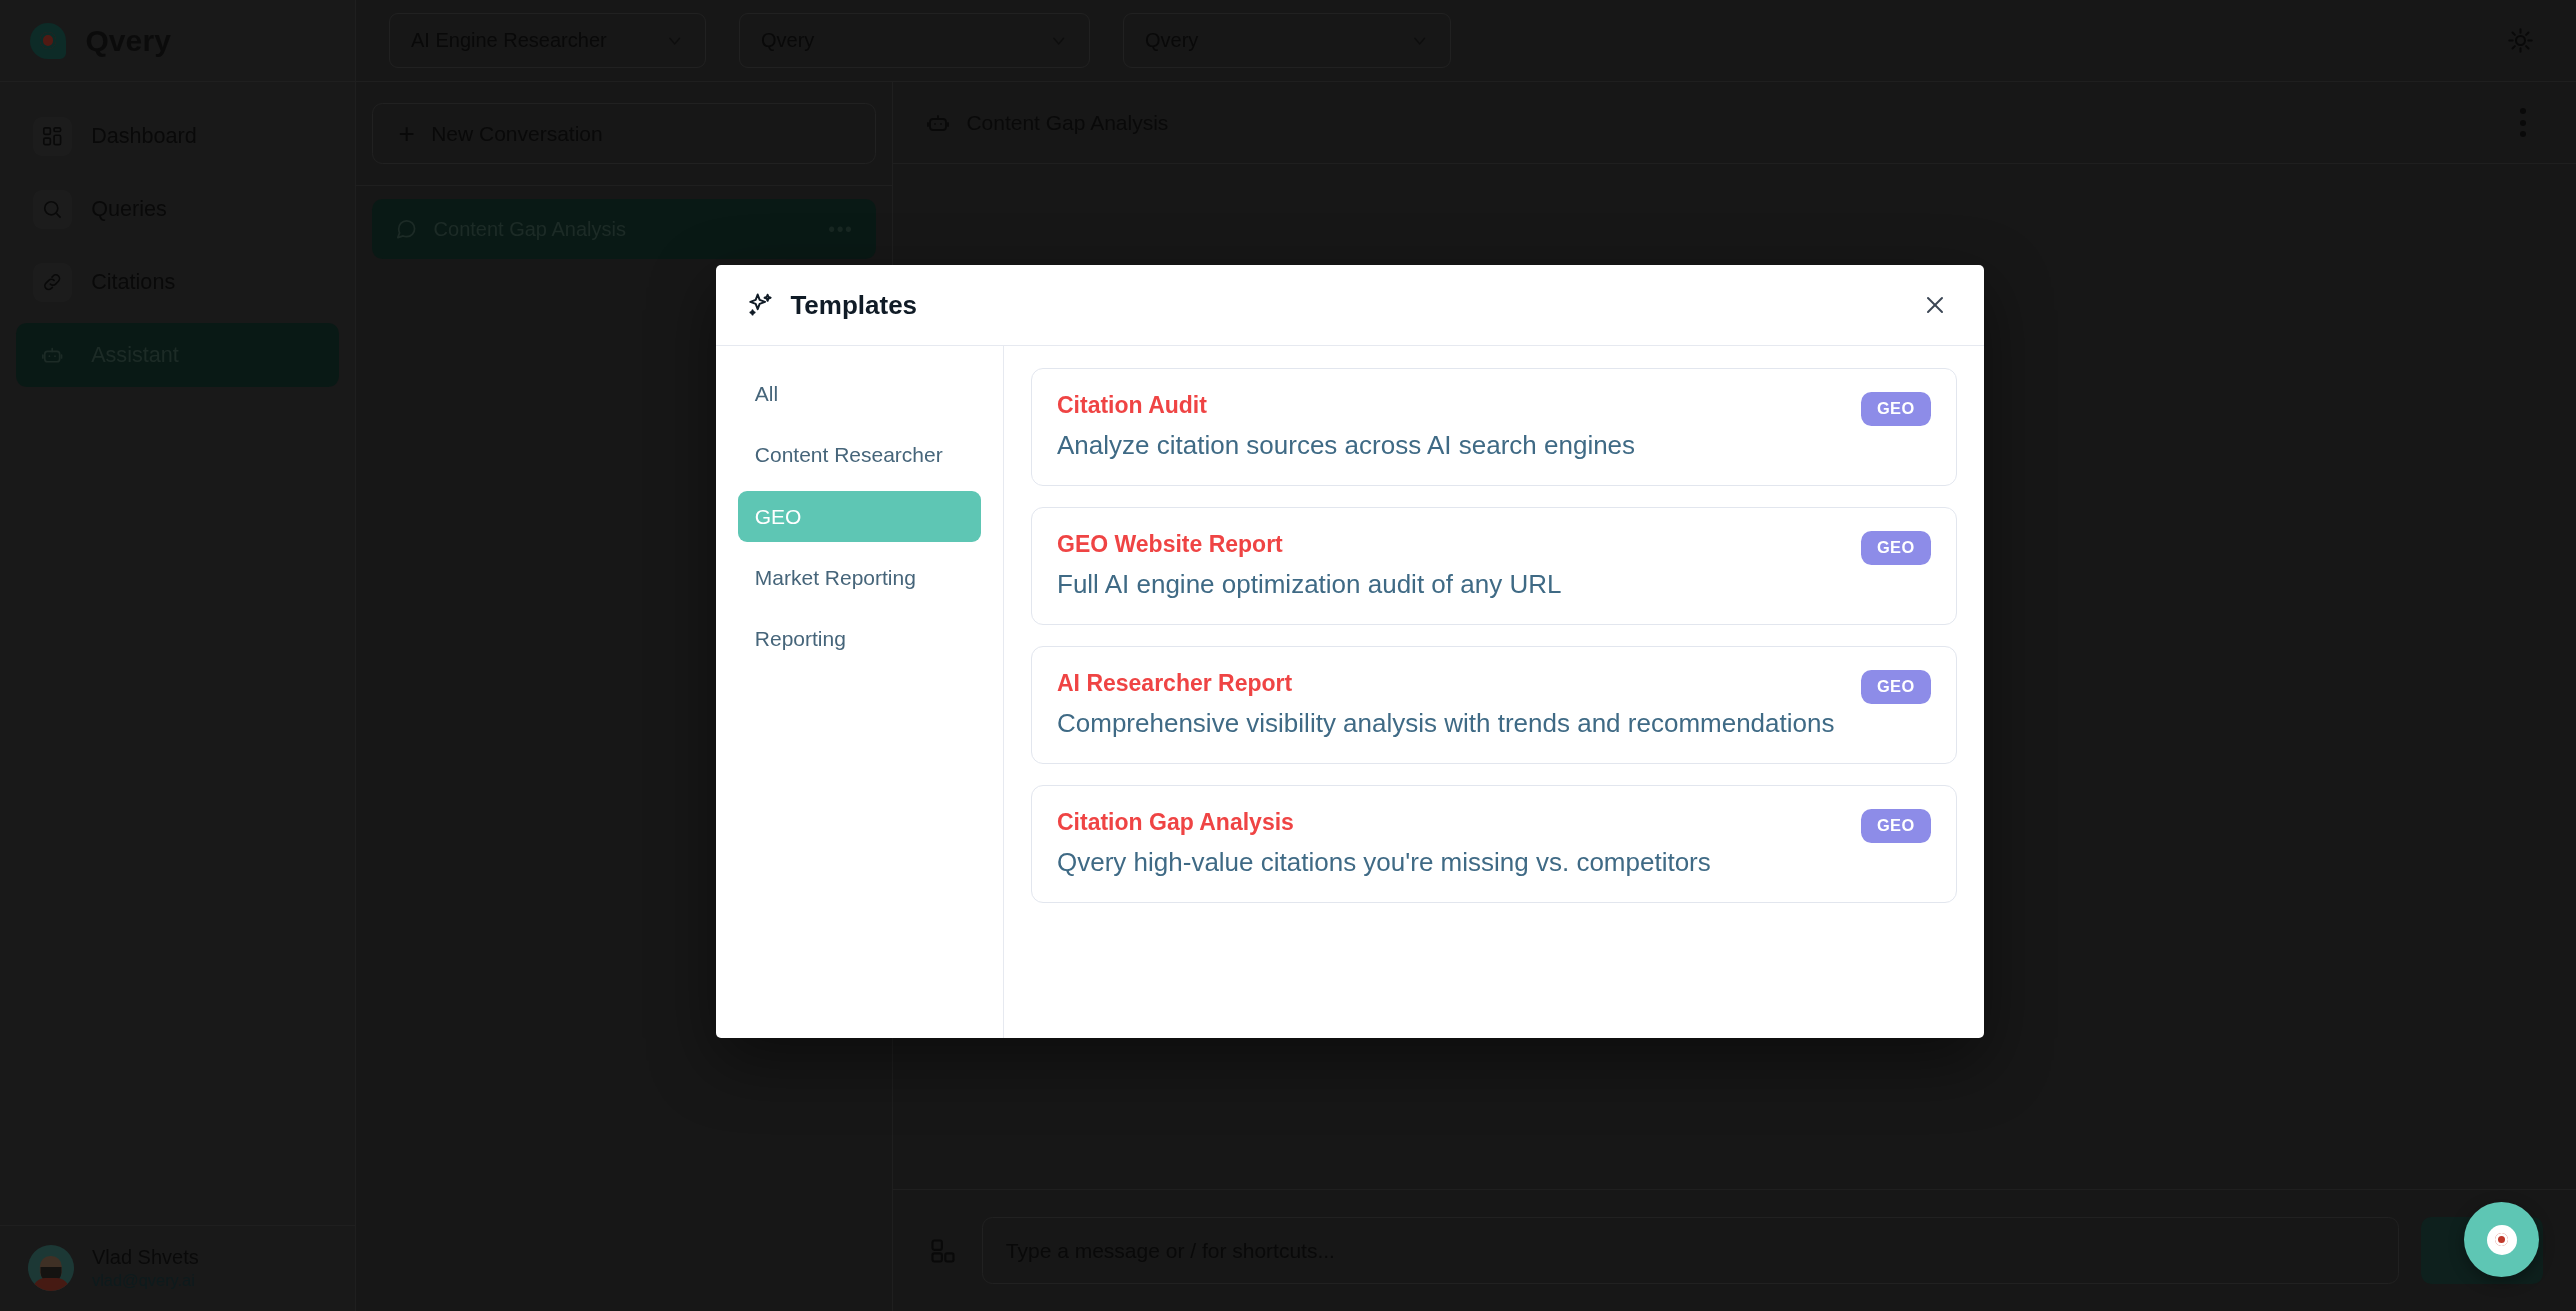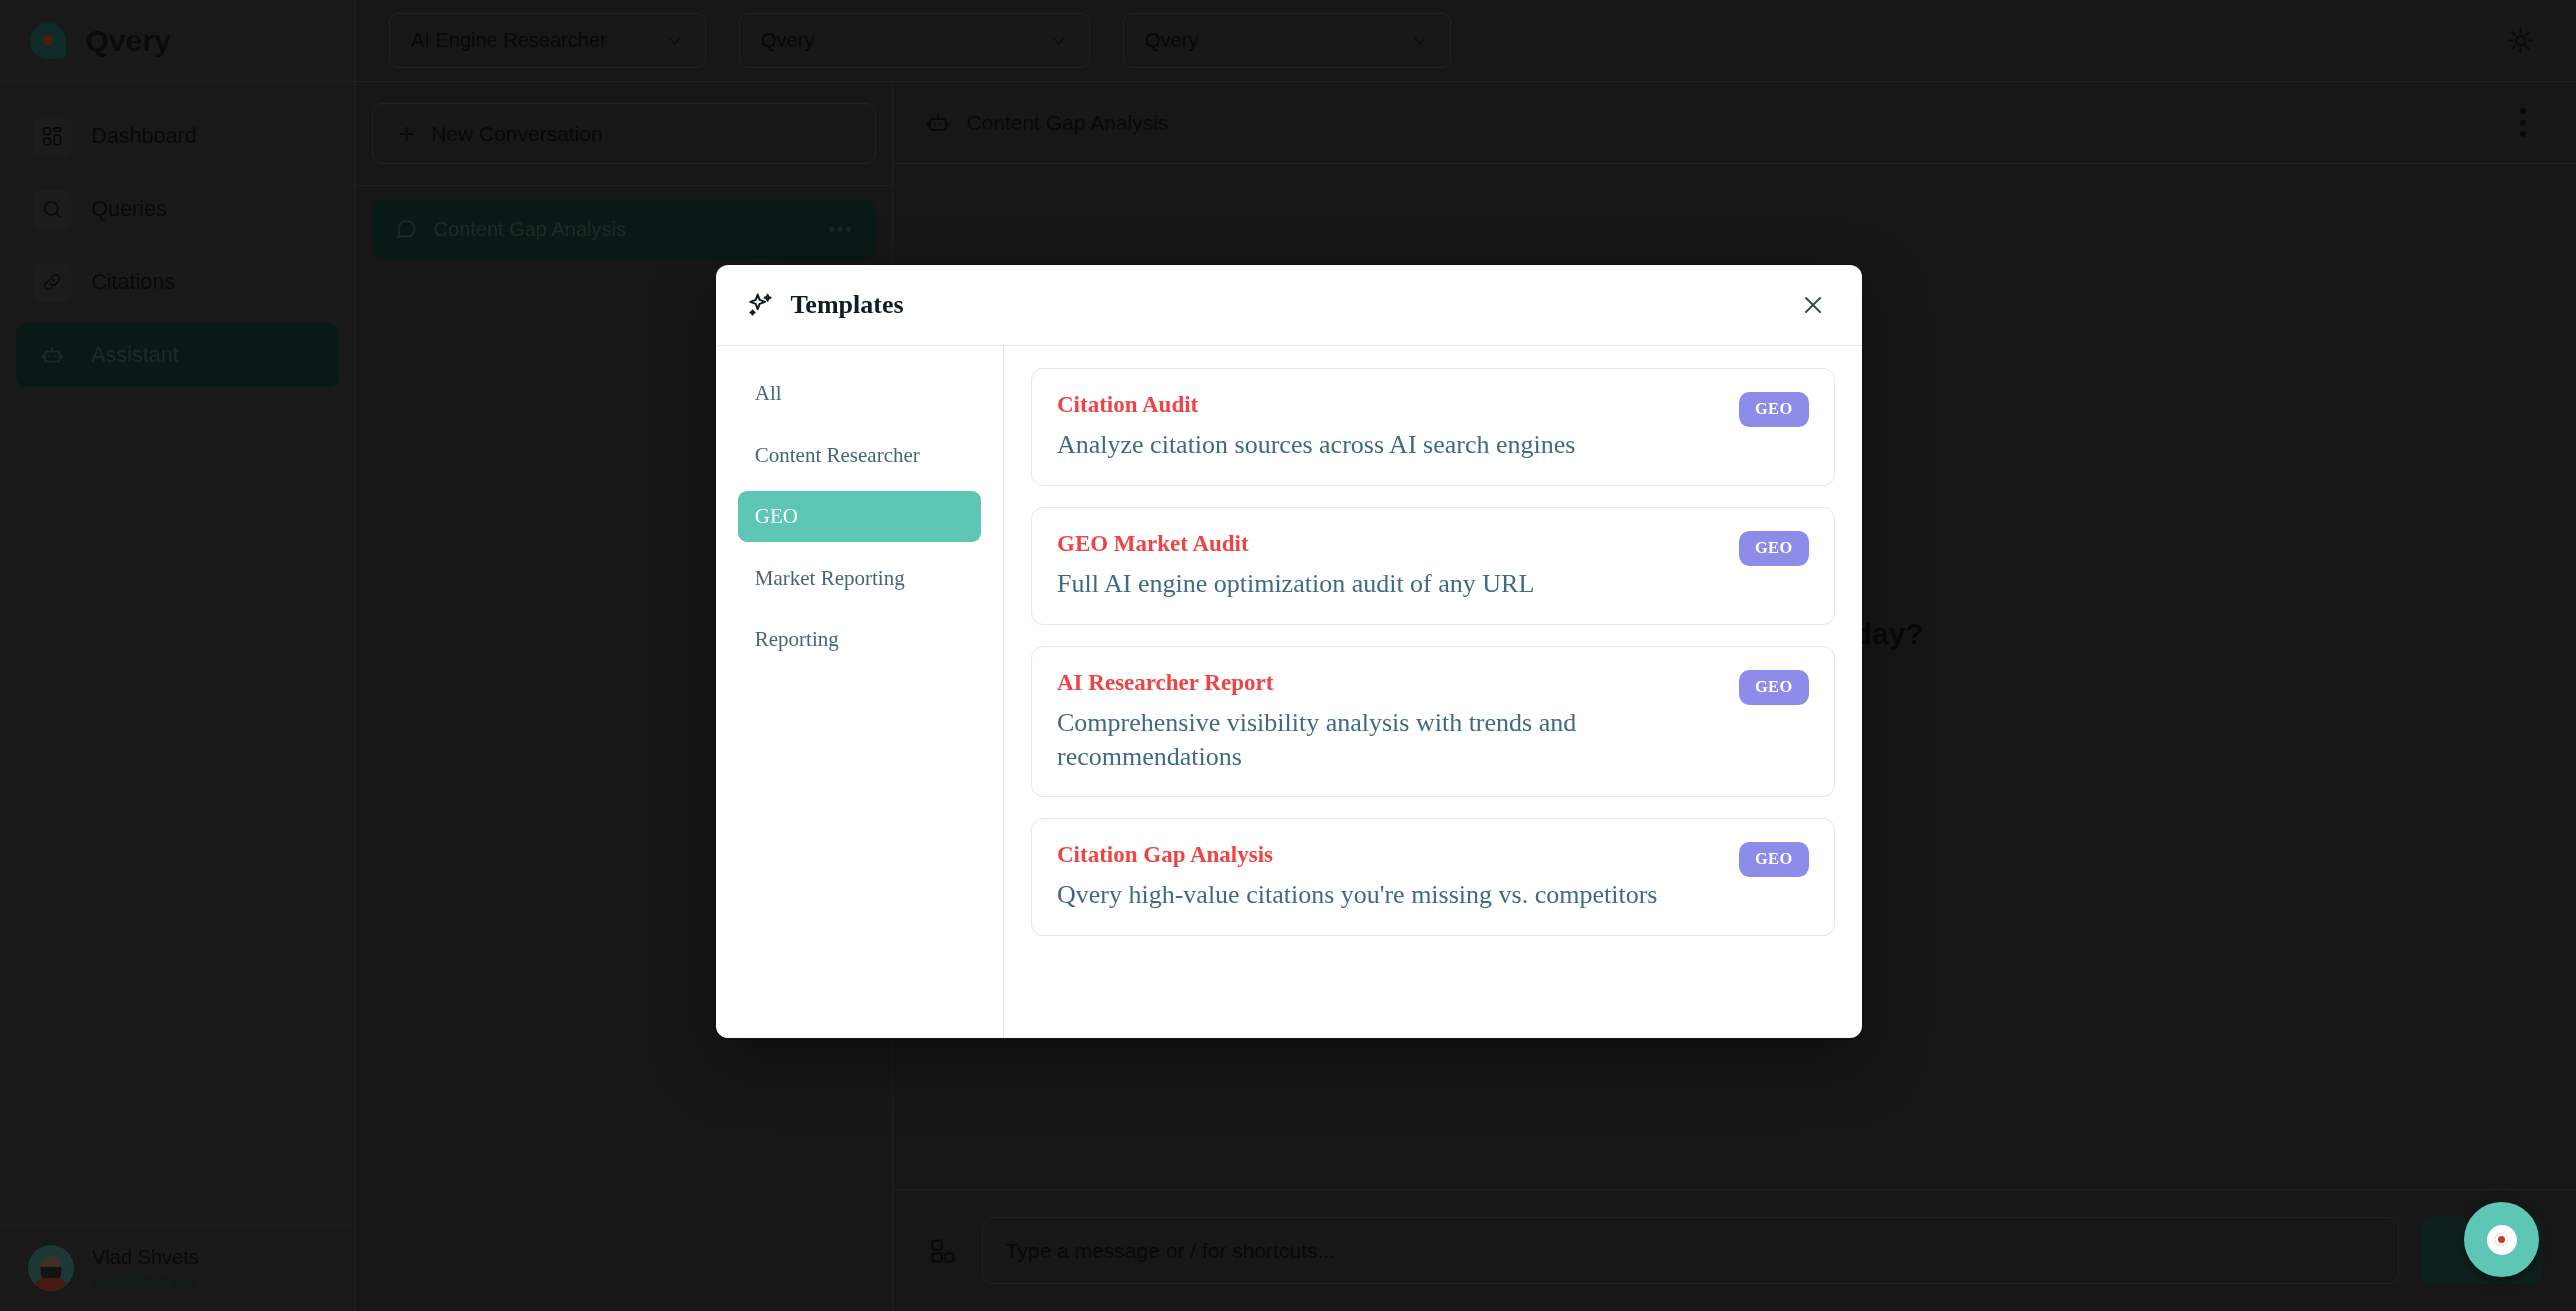--- a/index.html
+++ b/index.html
@@ -200,26 +200,25 @@
   }
   .fab .dot { width: 13.4px; height: 13.4px; border-radius: 50%; background: #c0392b; box-shadow: inset 0 0 0 3px #ffffff; }
 
   
   .overlay {
     position: absolute; inset: 0; background: rgba(0,0,0,.55);
     z-index: 20;
   }
   .modal {
     position: absolute; left: 716px; top: 265px;
-    width: 1146px; height: 773px;
-    background: #ffffff; border-radius: 12px;
+    width: 1268px; height: 773px;
+    background: #ffffff; border-radius: 5px;
     display: flex; flex-direction: column; overflow: hidden;
     box-shadow: 0 22.4px 67px rgba(0,0,0,.45);
     z-index: 30;
-    font-family: Liberation Serif, serif;
   }
   .modal-head {
     height: 81px; flex: 0 0 81px;
     display: flex; align-items: center; gap: 16.4px;
     padding: 0 30px;
     border-bottom: 0.7px solid #e6e9f0;
   }
   .modal-head svg.sparkle { width: 28px; height: 28px; }
   .modal-title { font-size: 26px; font-weight: 700; color: #101b26; }
   .modal-head .spacer { flex: 1 1 auto; }
@@ -495,21 +494,21 @@
       <div class="tmpl-card">
         <div class="tmpl-main">
           <div class="tmpl-name">Citation Audit</div>
           <div class="tmpl-desc">Analyze citation sources across AI search engines</div>
         </div>
         <div class="badge">GEO</div>
       </div>
 
       <div class="tmpl-card">
         <div class="tmpl-main">
-          <div class="tmpl-name">GEO Market Audit</div>
+          <div class="tmpl-name">GEO Website Report</div>
           <div class="tmpl-desc">Full AI engine optimization audit of any URL</div>
         </div>
         <div class="badge">GEO</div>
       </div>
 
       <div class="tmpl-card">
         <div class="tmpl-main">
           <div class="tmpl-name">AI Researcher Report</div>
           <div class="tmpl-desc">Comprehensive visibility analysis with trends and recommendations</div>
         </div>

